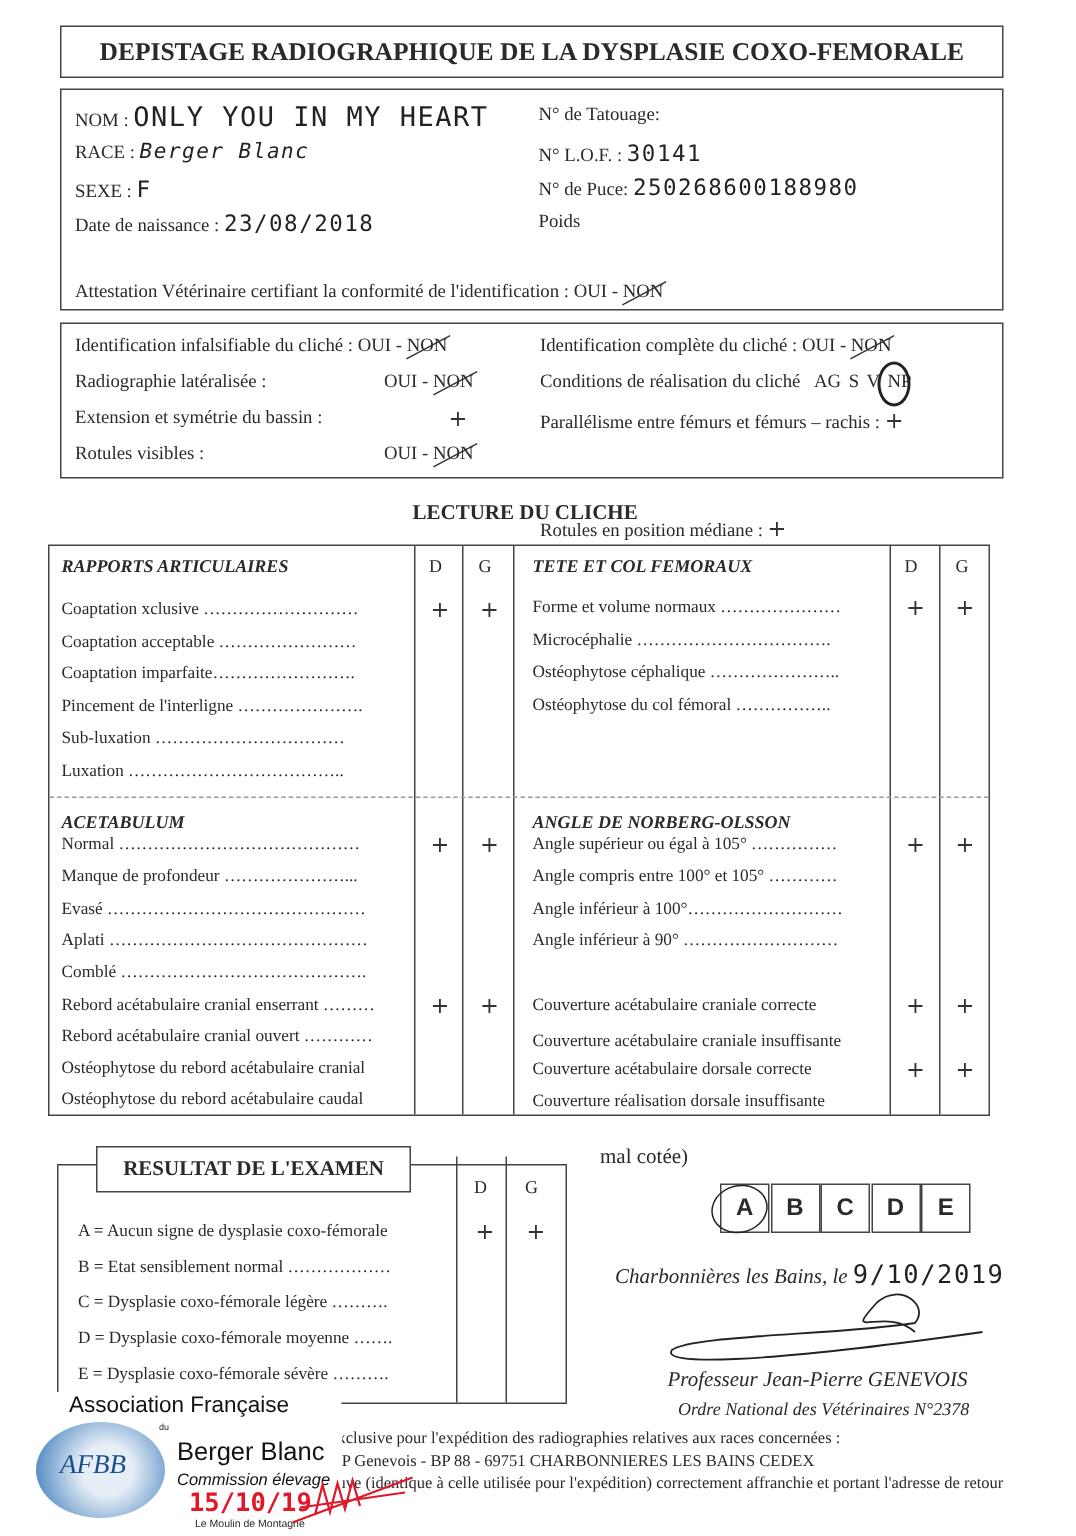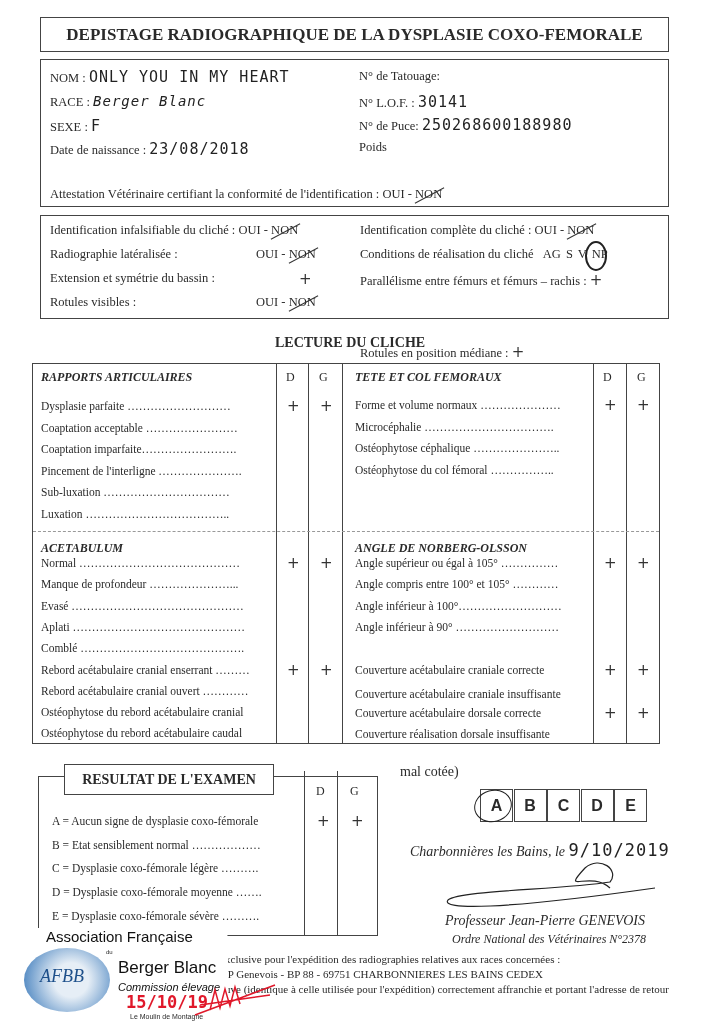--- a/index.html
+++ b/index.html
@@ -30,21 +30,21 @@
 </head>
 <body>
 
 <div class="box title">
   <span>DEPISTAGE RADIOGRAPHIQUE DE LA DYSPLASIE COXO-FEMORALE</span>
 </div>
 
 <div class="box idbox">
   <div class="row" style="left:9px;top:8px;">
     <span>NOM :</span>
-    <span class="hand" style="font-size:15px;">ONLY YOU IN MY HEART</span>
+    <span class="hand" style="font-size:18px;">ONLY YOU IN MY HEART</span>
   </div>
   <div class="row" style="left:9px;top:33px;">
     <span>RACE :</span>
     <span class="hand" style="font-size:14px;font-style:italic;">Berger Blanc</span>
   </div>
   <div class="row" style="left:9px;top:57px;">
     <span>SEXE :</span>
     <span class="hand" style="font-size:15px;">F</span>
   </div>
   <div class="row" style="left:9px;top:80px;">
@@ -123,21 +123,21 @@
   <div class="hline" style="top:167px;"></div>
 
   <span class="abs sect" style="left:8px;top:6px;">RAPPORTS ARTICULAIRES</span>
   <span class="abs" style="left:253px;top:6px;font-size:12px;">D</span>
   <span class="abs" style="left:286px;top:6px;font-size:12px;">G</span>
   <span class="abs sect" style="left:322px;top:6px;">TETE ET COL FEMORAUX</span>
   <span class="abs" style="left:570px;top:6px;font-size:12px;">D</span>
   <span class="abs" style="left:604px;top:6px;font-size:12px;">G</span>
 
   <div id="rapports-list">
-      <span class="abs item" style="left: 8px; top: 36px; white-space: nowrap;">Dysplasie parfaite ………………………</span>
+      <span class="abs item" style="left: 8px; top: 36px; white-space: nowrap;">Coaptation xclusive ………………………</span>
       <span class="abs mark" style="left: 254px; top: 33px;">+</span>
       <span class="abs mark" style="left: 287px; top: 33px;">+</span>
       <span class="abs item" style="left: 8px; top: 57.5px; white-space: nowrap;">Coaptation acceptable ……………………</span>
       <span class="abs mark" style="left: 254px; top: 54.5px;"></span>
       <span class="abs mark" style="left: 287px; top: 54.5px;"></span>
       <span class="abs item" style="left: 8px; top: 79px; white-space: nowrap;">Coaptation imparfaite…………………….</span>
       <span class="abs mark" style="left: 254px; top: 76px;"></span>
       <span class="abs mark" style="left: 287px; top: 76px;"></span>
       <span class="abs item" style="left: 8px; top: 100.5px; white-space: nowrap;">Pincement de l'interligne ………………….</span>
       <span class="abs mark" style="left: 254px; top: 97.5px;"></span>

